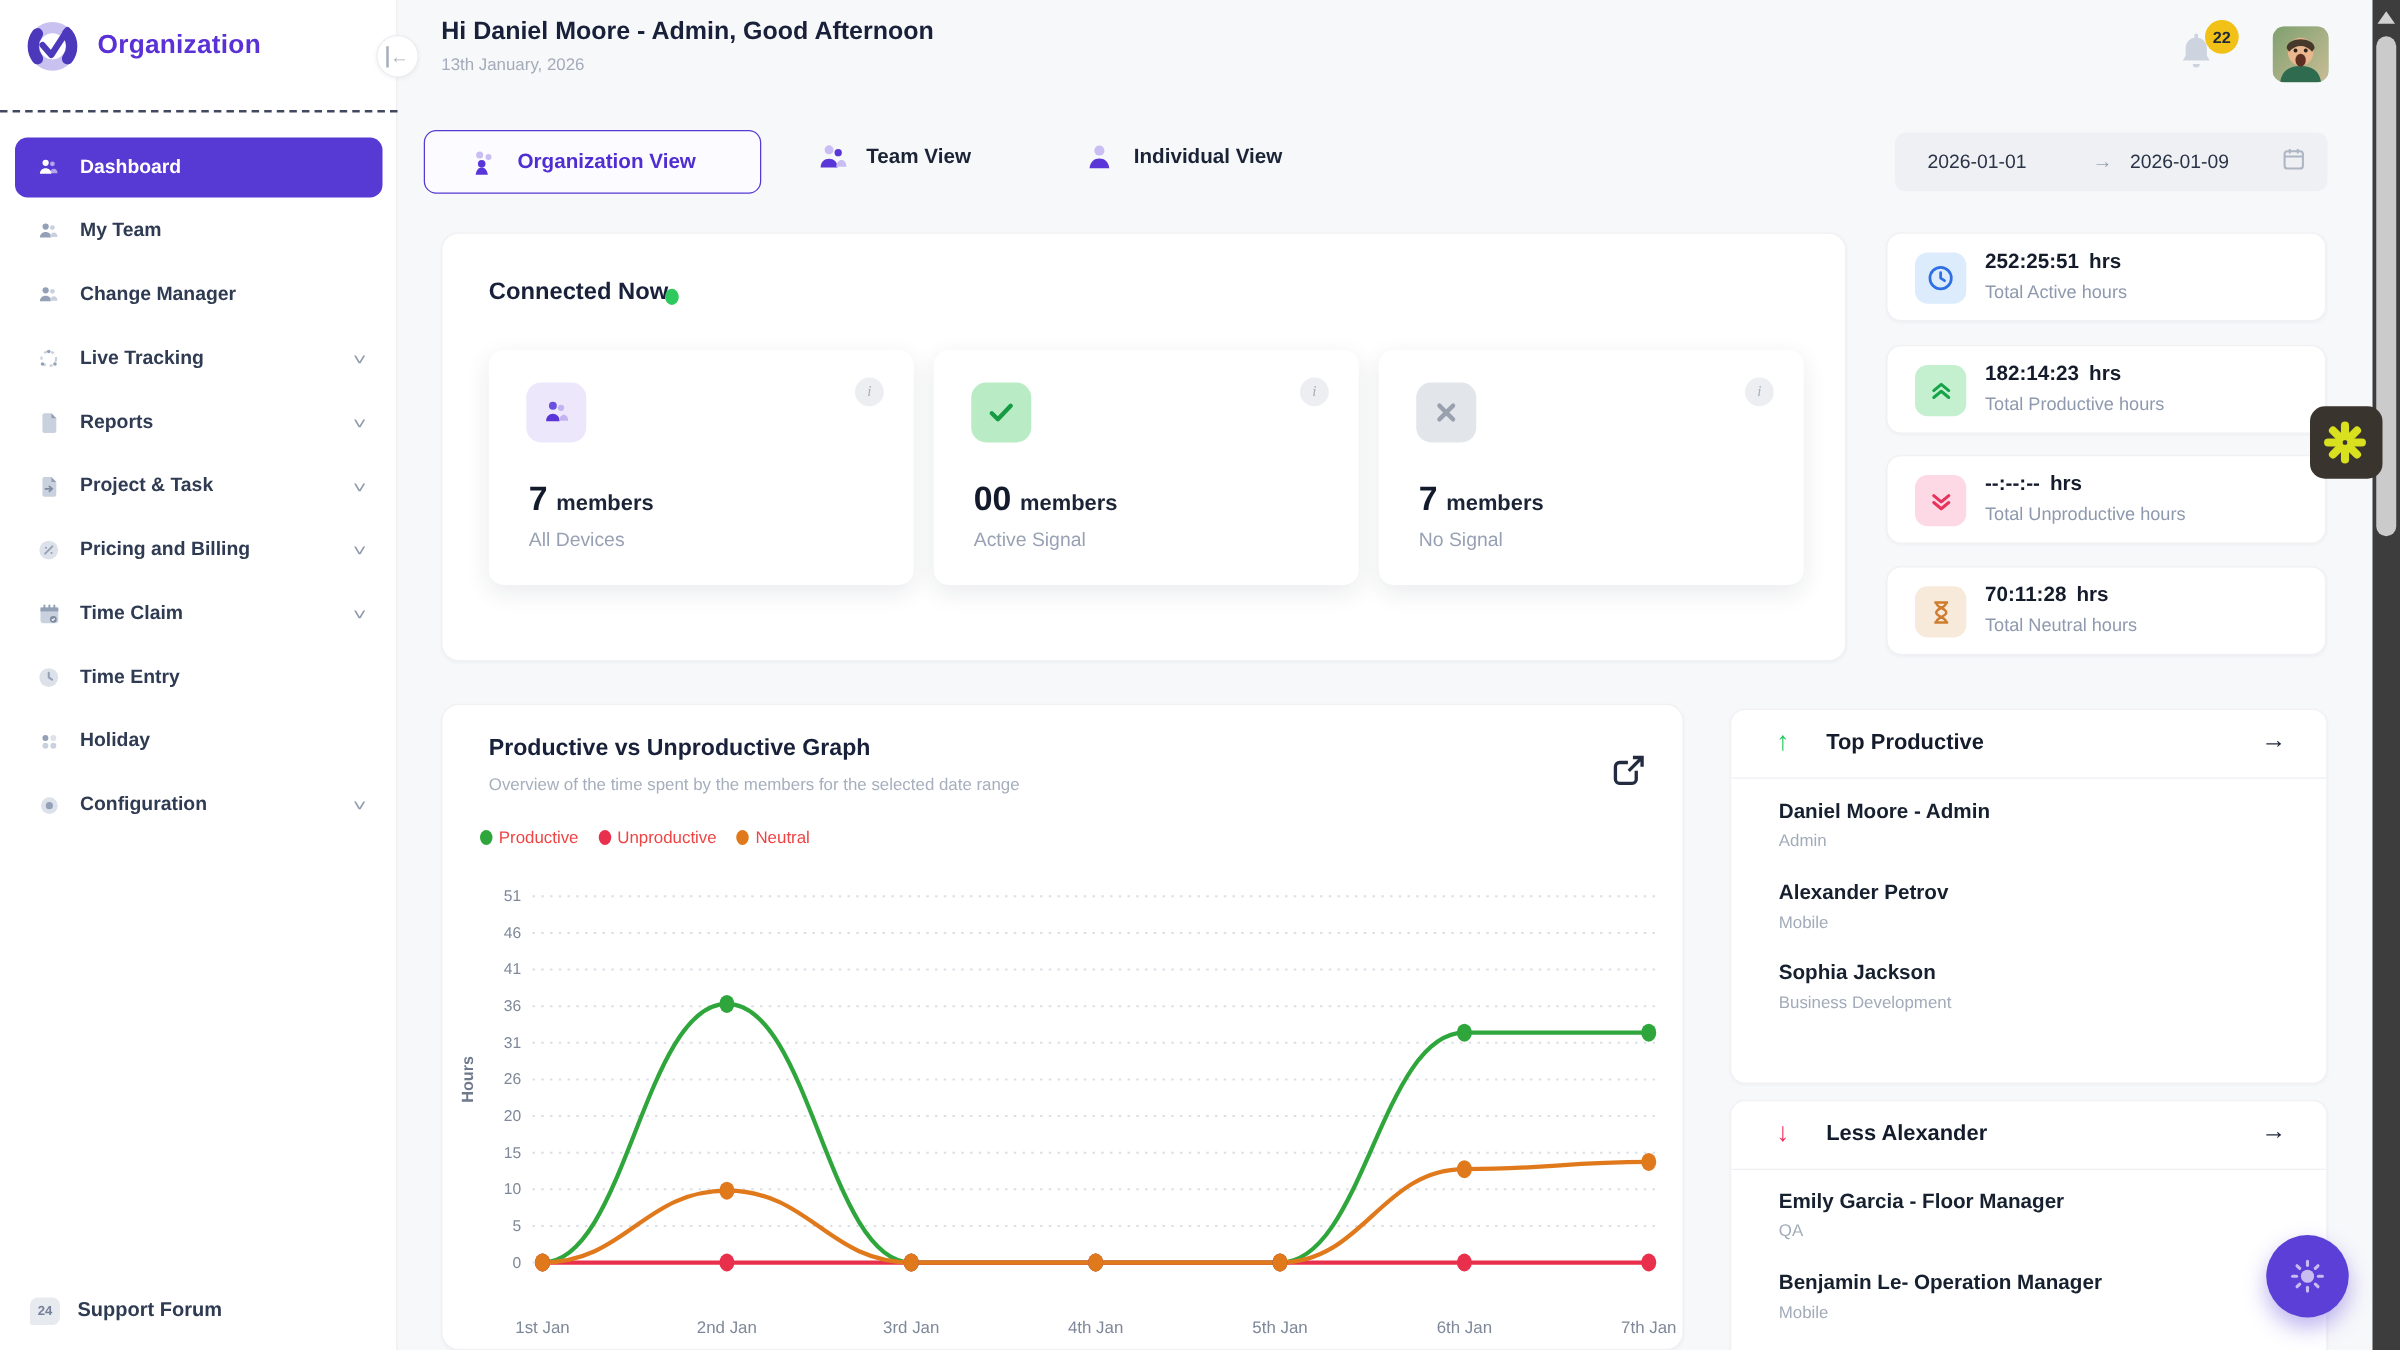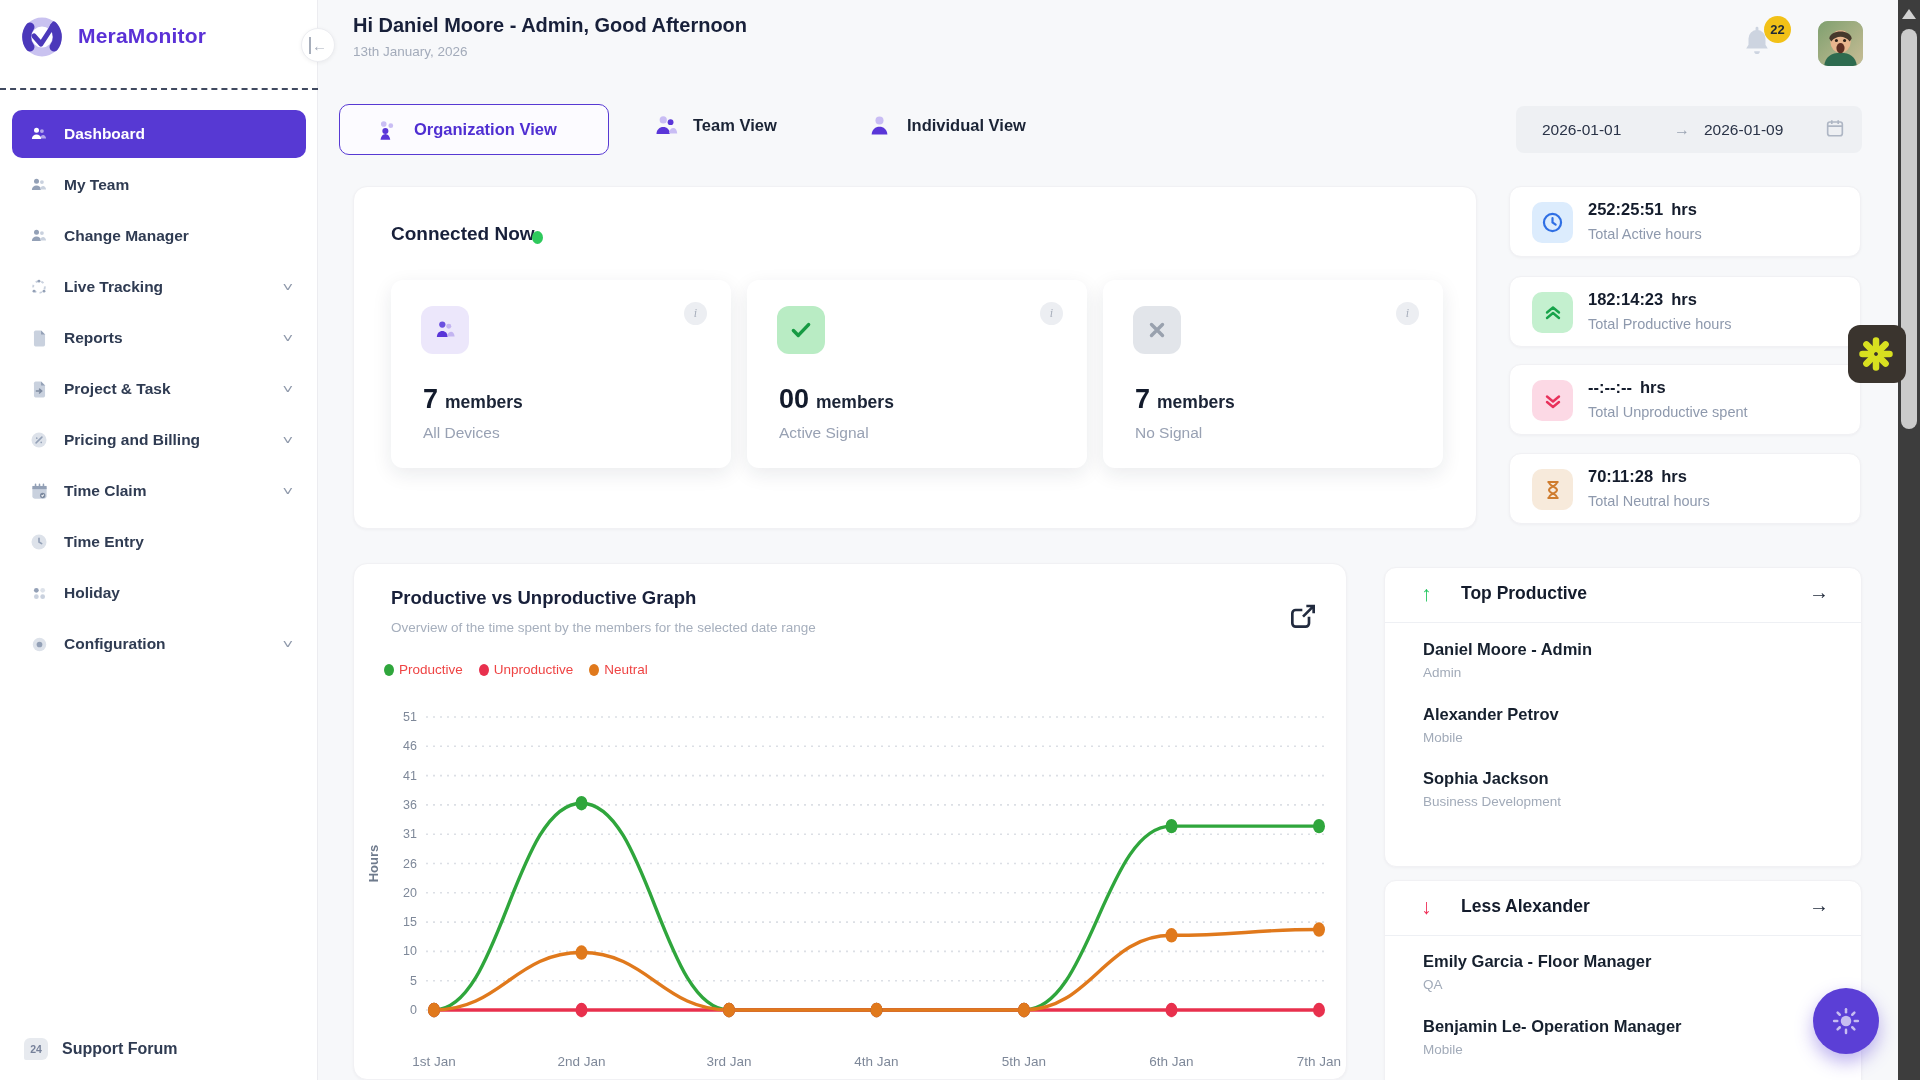--- a/index.html
+++ b/index.html
@@ -100,21 +100,21 @@
 <div id="app">
 
   <div class="sidebar">
     <div class="logo-row">
       <svg width="48" height="48" viewBox="0 0 48 48">
         <circle cx="24" cy="25" r="15" fill="none" stroke="#c9c2f0" stroke-width="9"></circle>
         <path d="M11 15 A16.5 16.5 0 0 0 11 35" fill="none" stroke="#4b38ba" stroke-width="9" stroke-linecap="round" transform="translate(1,0)"></path>
         <path d="M37 15 A16.5 16.5 0 0 1 37 35" fill="none" stroke="#4b38ba" stroke-width="9" stroke-linecap="round" transform="translate(-1,0)"></path>
         <path d="M16 24l7 8 13 -20" fill="none" stroke="#4b38ba" stroke-width="5" stroke-linecap="round" stroke-linejoin="round"></path>
       </svg>
-      <span class="logo-name">MeraMonitor</span>
+      <span class="logo-name">Organization</span>
     </div>
     <div class="sidebar-dash"></div>
 
     <div class="nav">
 
       <div class="nav-item active">
         <span class="nav-icn">
           <svg viewBox="0 0 24 24" width="20" height="20">
               <circle cx="9" cy="7.5" r="3" fill="#fff"></circle>
               <circle cx="15.5" cy="8.5" r="2.3" fill="#ffffff8c"></circle>
@@ -383,21 +383,21 @@
     <div class="val"><b>182:14:23</b><span>hrs</span></div>
     <div class="lab">Total Productive hours</div>
   </div>
   <div class="card stat" style="top:364px;">
     <div class="tile" style="background:#fcd9e5;">
       <svg viewBox="0 0 24 24" width="24" height="24" fill="none">
           <path d="M6 5.5l6 5 6-5M6 11l6 5 6-5" stroke="#e8315b" stroke-width="2.4" stroke-linecap="round" stroke-linejoin="round" transform="translate(0,2)"></path>
         </svg>
     </div>
     <div class="val"><b>--:--:--</b><span>hrs</span></div>
-    <div class="lab">Total Unproductive spent</div>
+    <div class="lab">Total Unproductive hours</div>
   </div>
   <div class="card stat" style="top:453px;">
     <div class="tile" style="background:#f7eadb;">
       <svg viewBox="0 0 24 24" width="24" height="24" fill="none" stroke="#cf7c2e" stroke-width="2">
           <path d="M6.5 4h11M6.5 20h11M8 4c0 4.5 8 4.5 8 8s-8 3.5-8 8M16 4c0 4.5-8 4.5-8 8s8 3.5 8 8"></path>
         </svg>
     </div>
     <div class="val"><b>70:11:28</b><span>hrs</span></div>
     <div class="lab">Total Neutral hours</div>
   </div>

